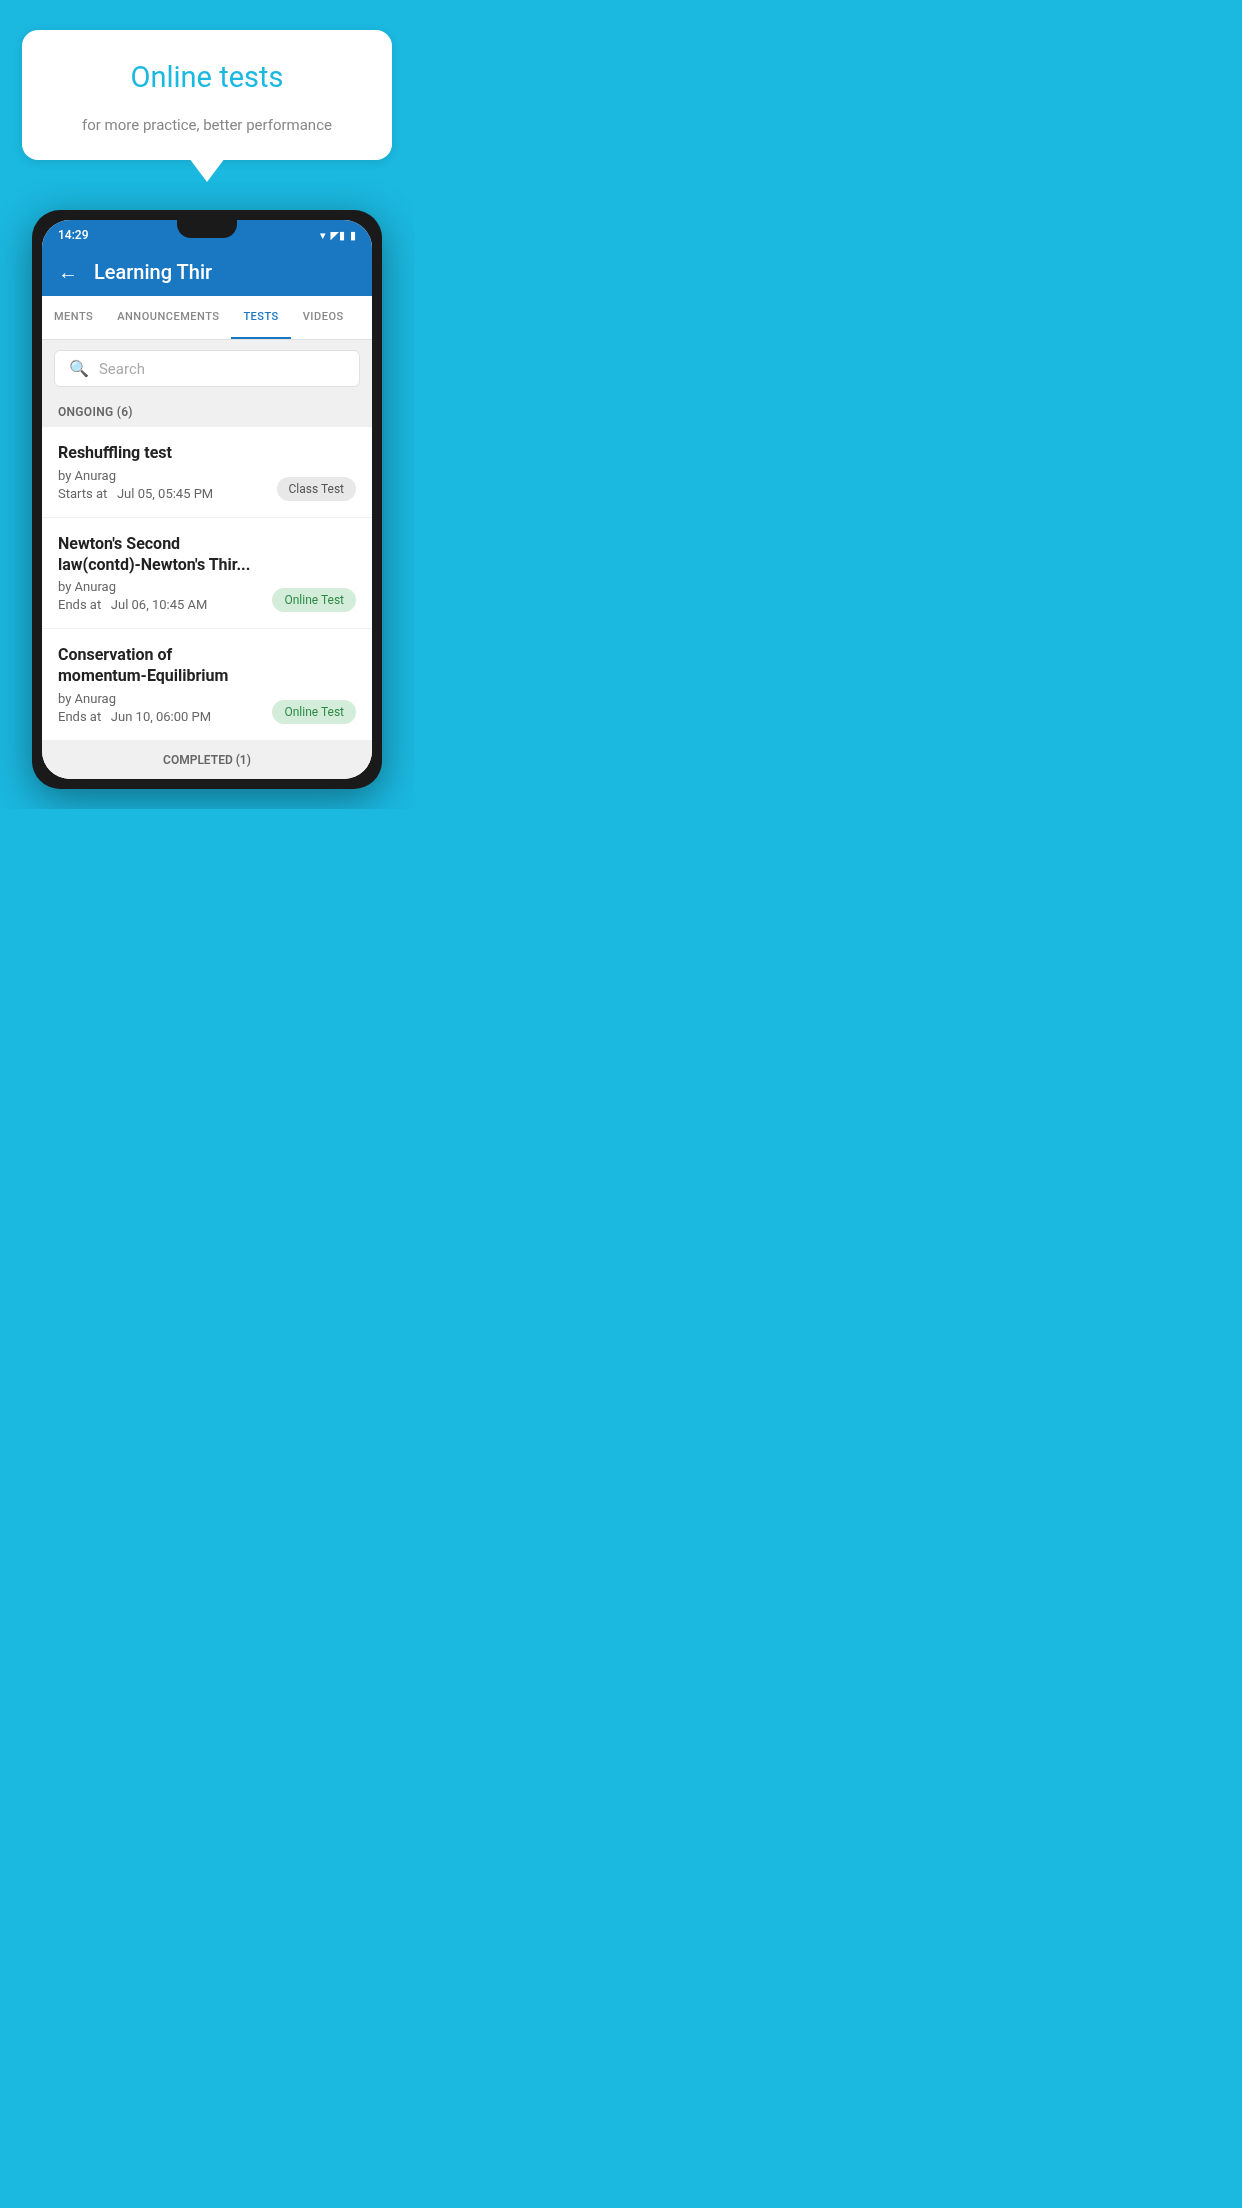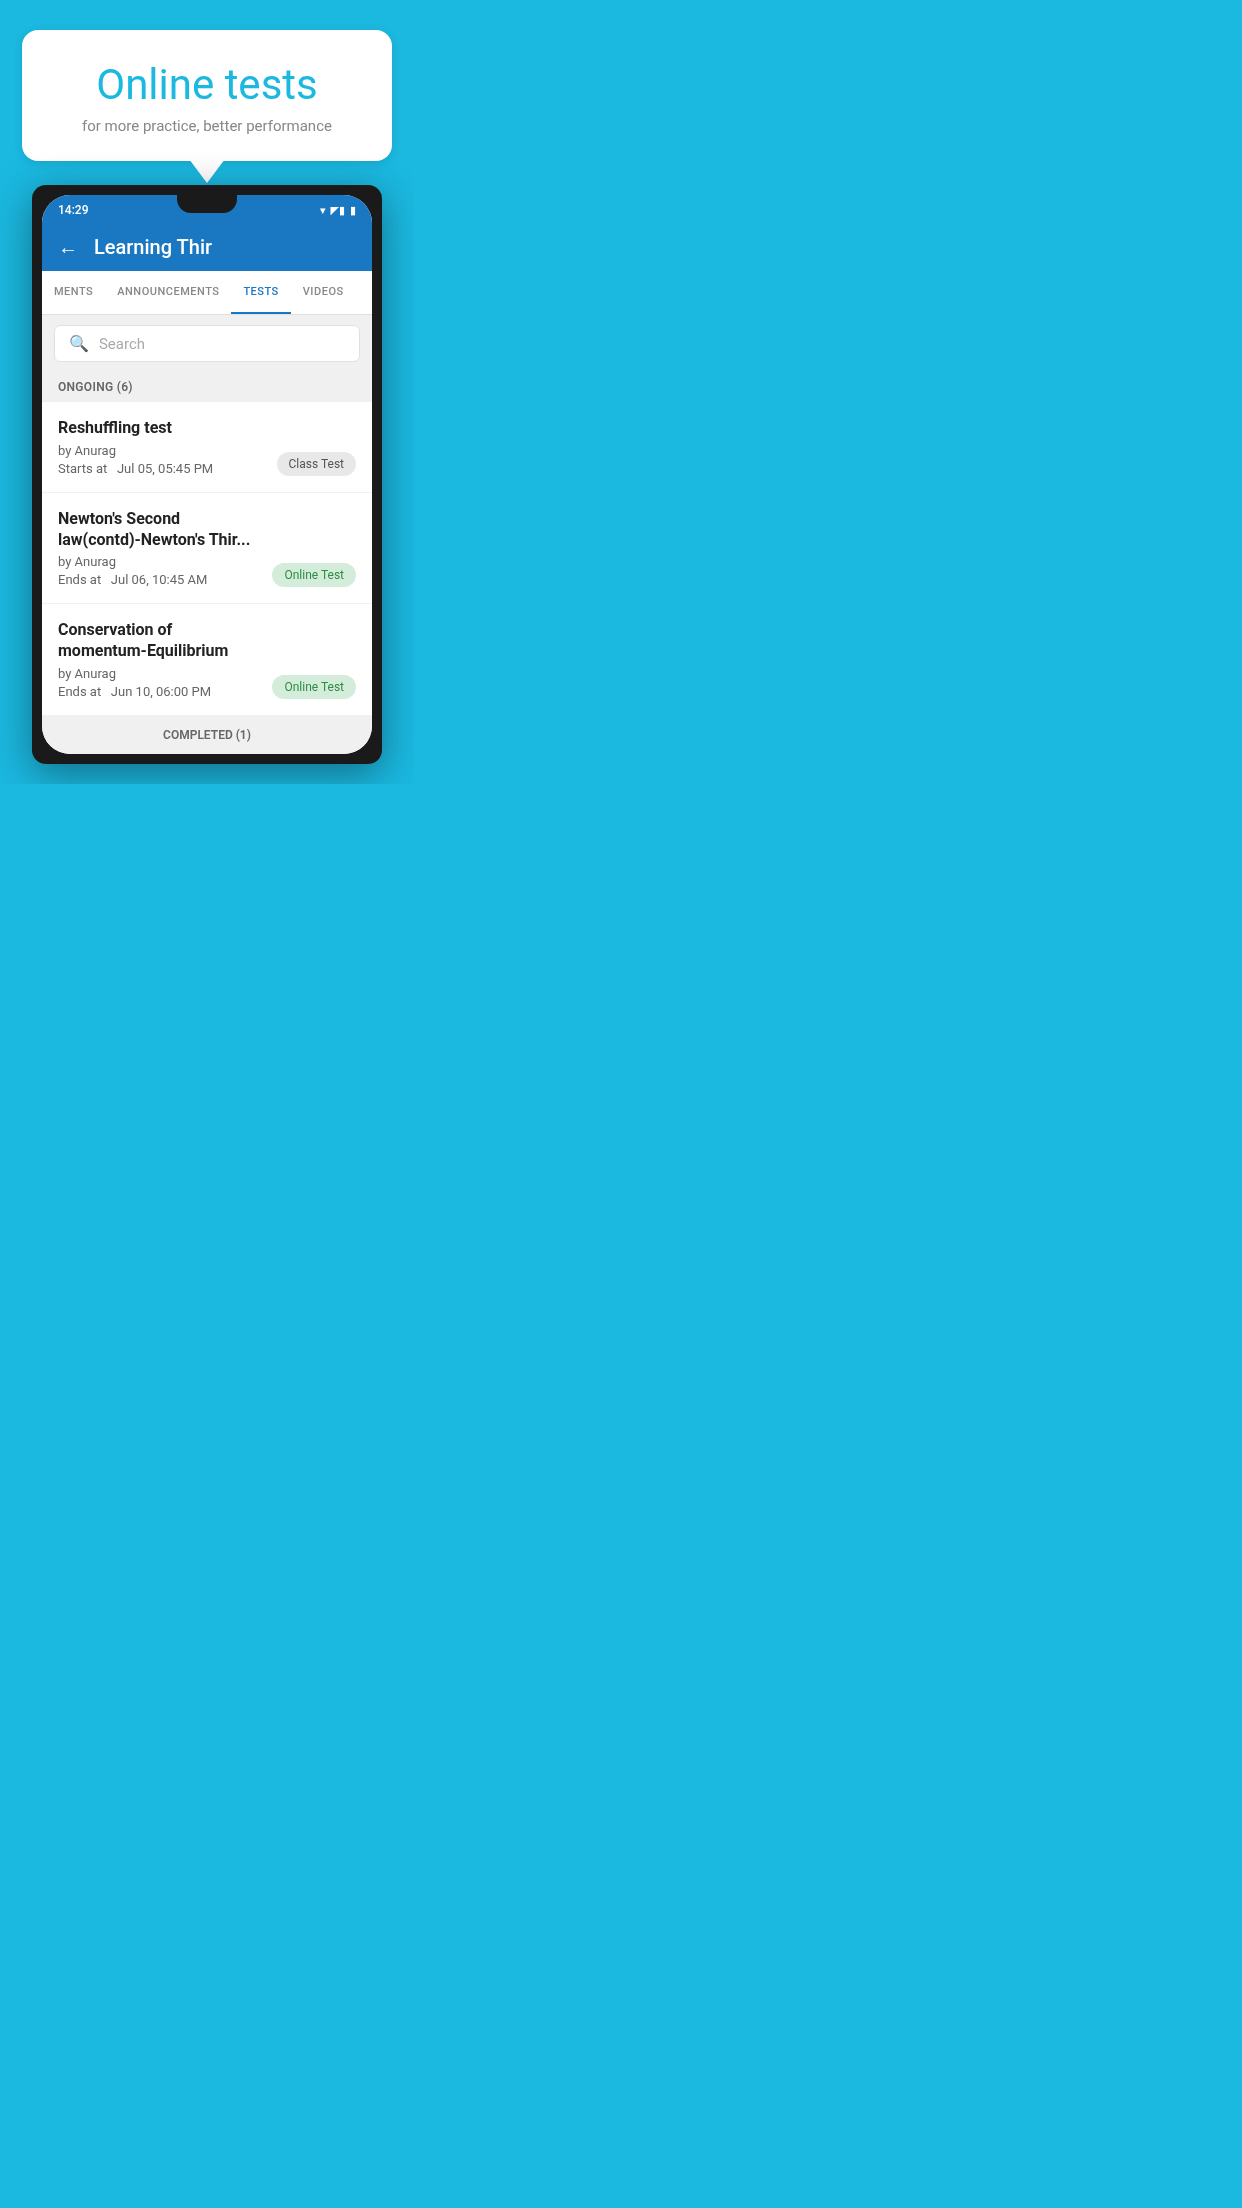--- a/index.html
+++ b/index.html
@@ -37,39 +37,39 @@
       transform: translateX(-50%);
       width: 0;
       height: 0;
       border-left: 18px solid transparent;
       border-right: 18px solid transparent;
       border-top: 24px solid white;
     }
 
     .bubble-title {
       color: #1BB8E0;
-      font-size: 42px;
+      font-size: 29px;
       font-weight: 400;
       text-align: center;
-      margin-bottom: 8px;
+      margin-bottom: 22px;
     }
 
     .bubble-subtitle {
       color: #888;
       font-size: 15px;
       text-align: center;
     }
 
     
     .phone-wrapper {
-      margin-top: 24px;
+      margin-top: 50px;
       width: 100%;
       max-width: 350px;
       background: #1a1a1a;
-      border-radius: 14px;
+      border-radius: 28px;
       padding: 10px;
       box-shadow: 0 10px 40px rgba(0,0,0,0.4);
       position: relative;
     }
 
     .phone-screen {
       background: white;
       border-radius: 28px;
       overflow: hidden;
       width: 100%;

